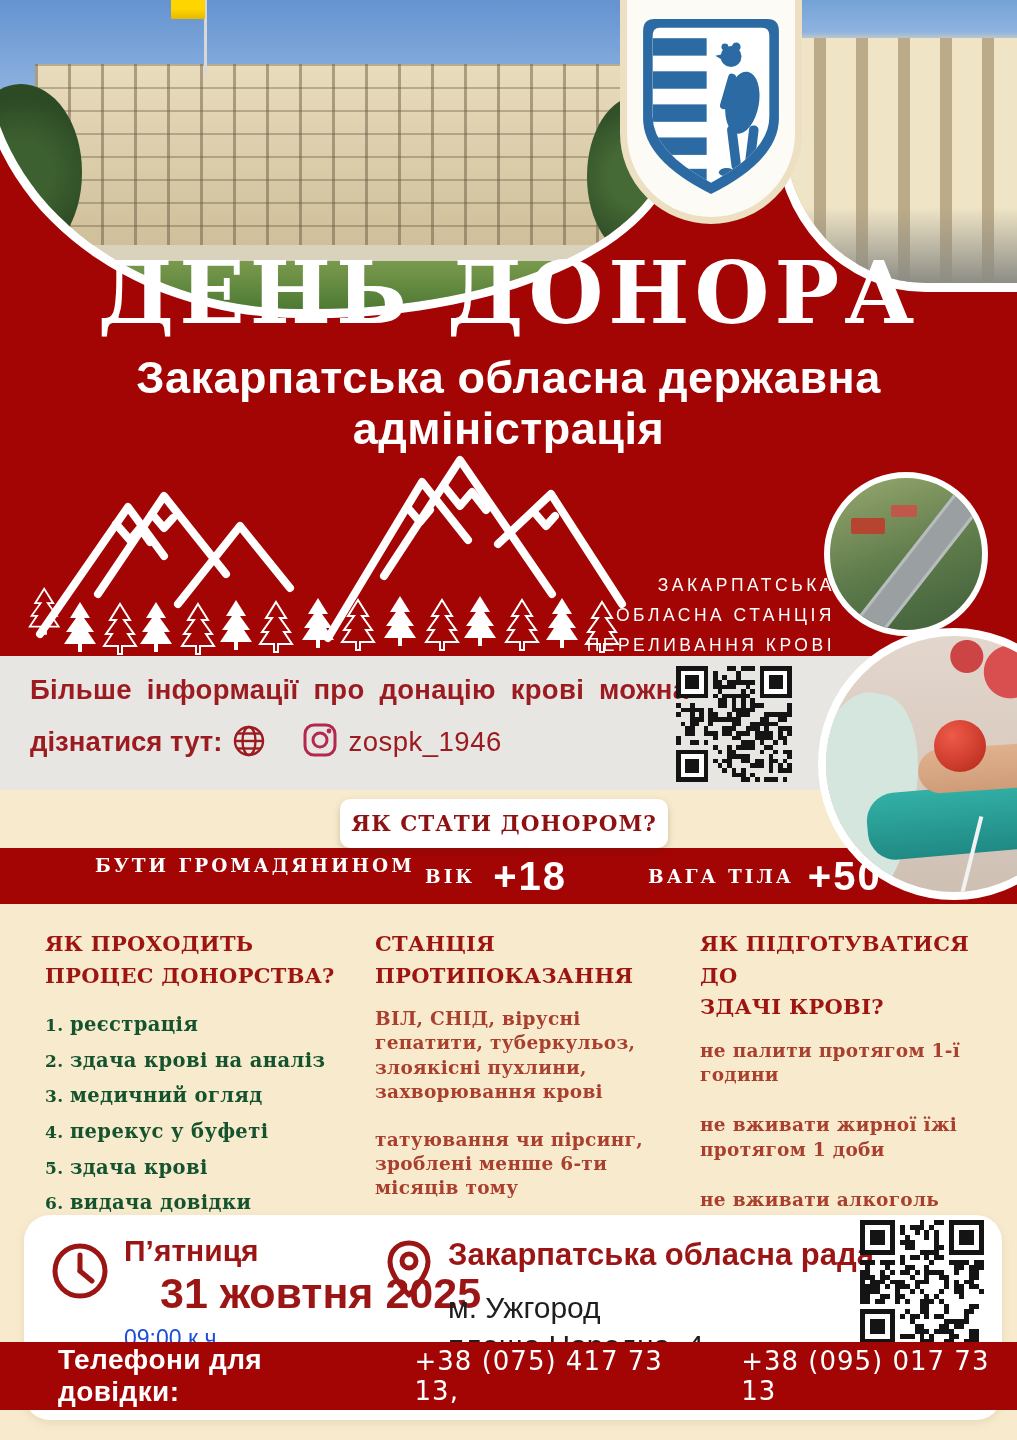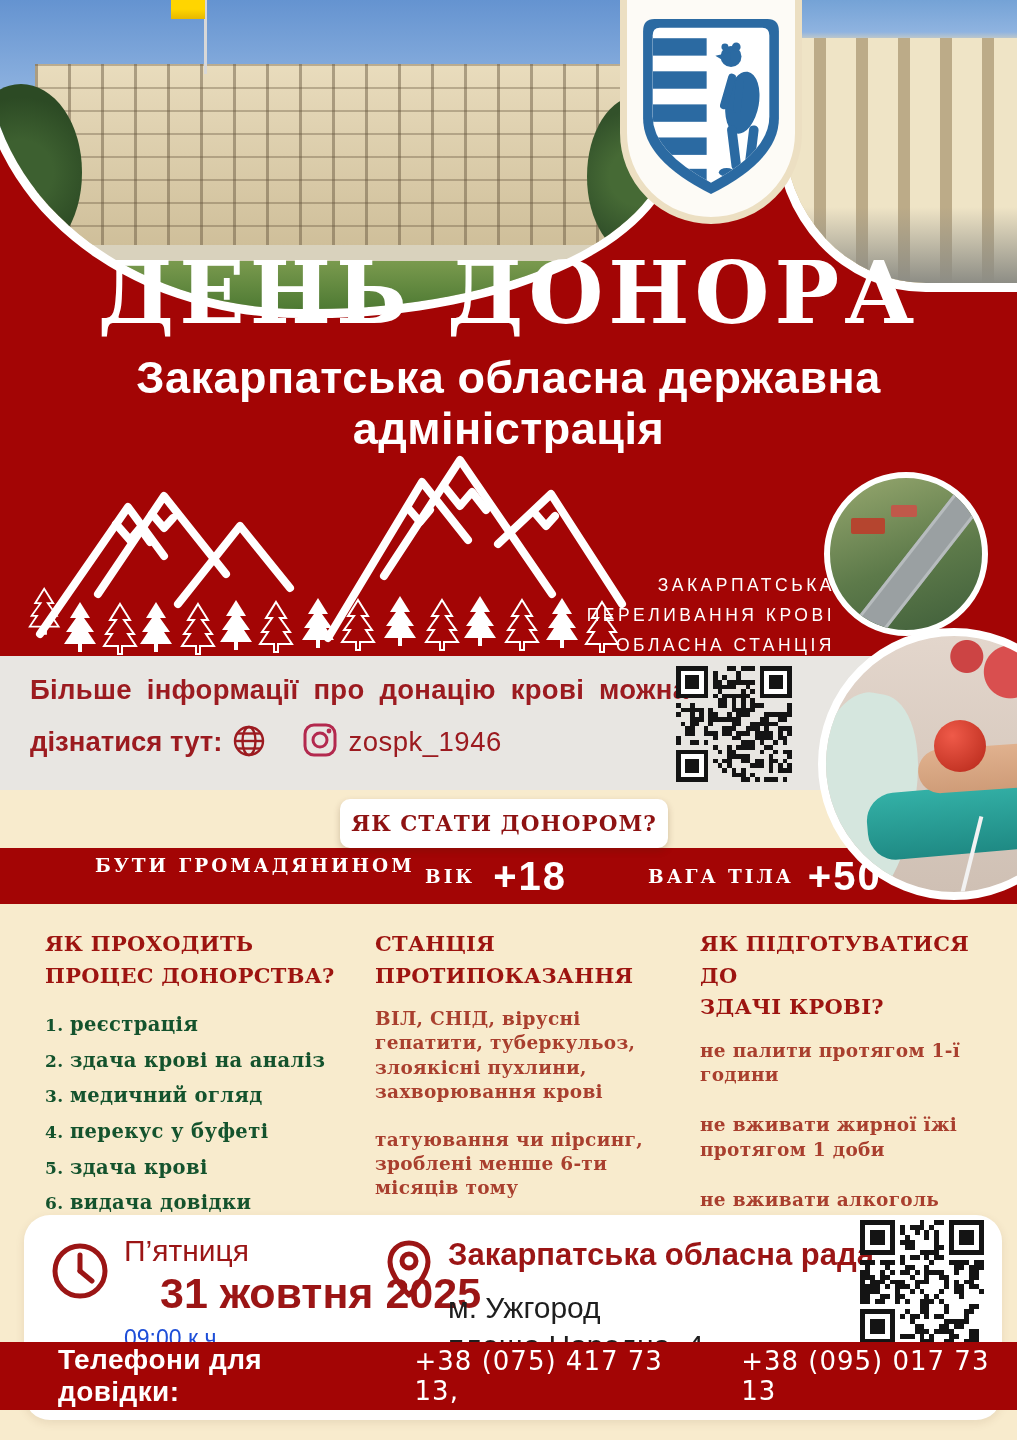--- a/index.html
+++ b/index.html
@@ -125,21 +125,21 @@
   .process-list li::before { counter-increment:n; content:counter(n) ". "; font-size:17px; }
   .col p { font-family:"DejaVu Serif", serif; font-weight:700; color:#a93f2e;
     font-size:18.5px; line-height:1.32; letter-spacing:.3px; margin-bottom:23px; }
   .col-3 p { margin-bottom:26px; }
 
   
   .event-card { position:absolute; left:24px; top:1215px; width:978px; height:205px;
     background:#ffffff; border-radius:26px; z-index:1; box-shadow:0 3px 10px rgba(90,50,20,.10); }
   .icon-clock { position:absolute; left:26px; top:26px; width:60px; height:60px; }
   .date-block { position:absolute; left:100px; top:19px; }
-  .weekday { color:#9b1515; font-weight:400; font-size:30px; line-height:1.12; }
+  .weekday { color:#9b1515; font-weight:700; font-size:30px; line-height:1.12; }
   .date    { color:#9b1515; font-weight:700; font-size:43px; line-height:1.18;margin-left:36px; }
   .time    { color:#1d4ed8; font-size:23px; margin-top:7px; }
   .icon-pin { position:absolute; left:362px; top:24px; width:46px; height:62px; }
   .venue-block { position:absolute; left:424px; top:22px; }
   .venue { color:#9b1515; font-weight:700; font-size:31px; }
   .city, .address { color:#1e1e1e; font-size:30px; line-height:1.25; }
   .city { margin-top:16px; }
   .qr-2 { position:absolute; left:836px; top:5px; width:124px; height:124px; }
 
   
@@ -240,22 +240,22 @@
       <use href="#tr" x="414" y="182" fill="none" stroke="#fff" stroke-width="2"></use>
       <use href="#tr" x="452" y="178" fill="#fff"></use>
       <use href="#tr" x="494" y="182" fill="none" stroke="#fff" stroke-width="2"></use>
       <use href="#tr" x="534" y="180" fill="#fff"></use>
       <use href="#tr" x="574" y="184" fill="none" stroke="#fff" stroke-width="2"></use>
     </g>
   </svg>
 
   <div class="station">
     <div>ЗАКАРПАТСЬКА</div>
+    <div>ОБЛАСНА СТАНЦІЯ</div>
     <div>ПЕРЕЛИВАННЯ КРОВІ</div>
-    <div>ОБЛАСНА СТАНЦІЯ</div>
   </div>
 
   <div class="gray-band">
     <div class="info-l1">Більше інформації про донацію крові можна</div>
     <div class="info-l2">
       <span>дізнатися тут:</span>
       <svg width="34" height="34" viewBox="0 0 34 34">
         <g stroke="#9c1b20" stroke-width="2.4" fill="none">
           <circle cx="17" cy="17" r="14"></circle>
           <ellipse cx="17" cy="17" rx="6.5" ry="14"></ellipse>

